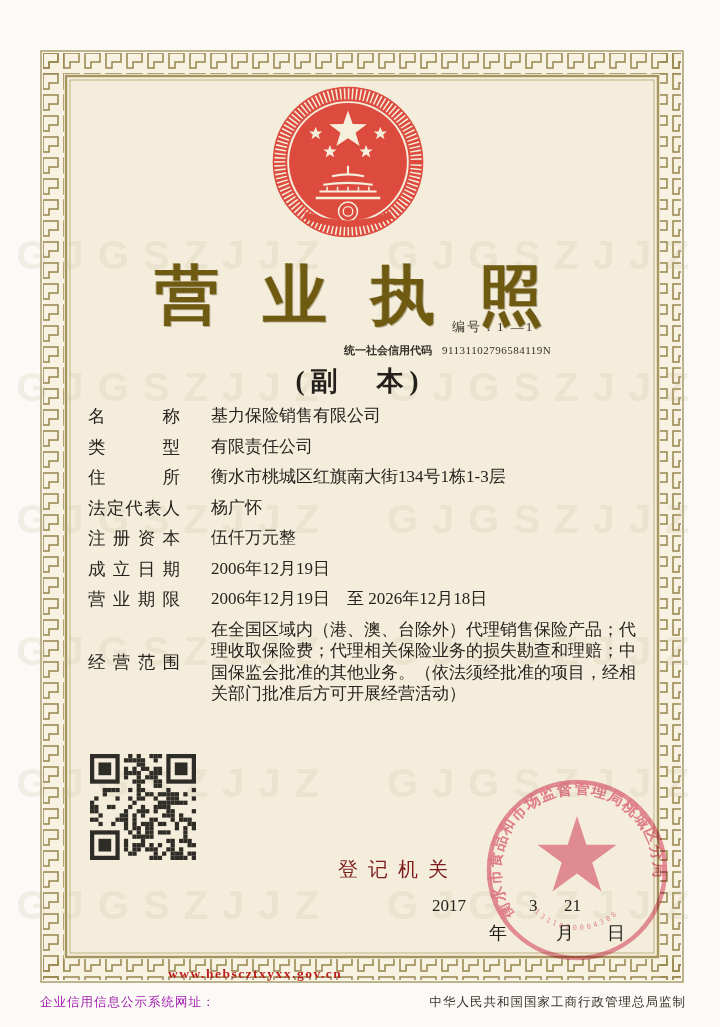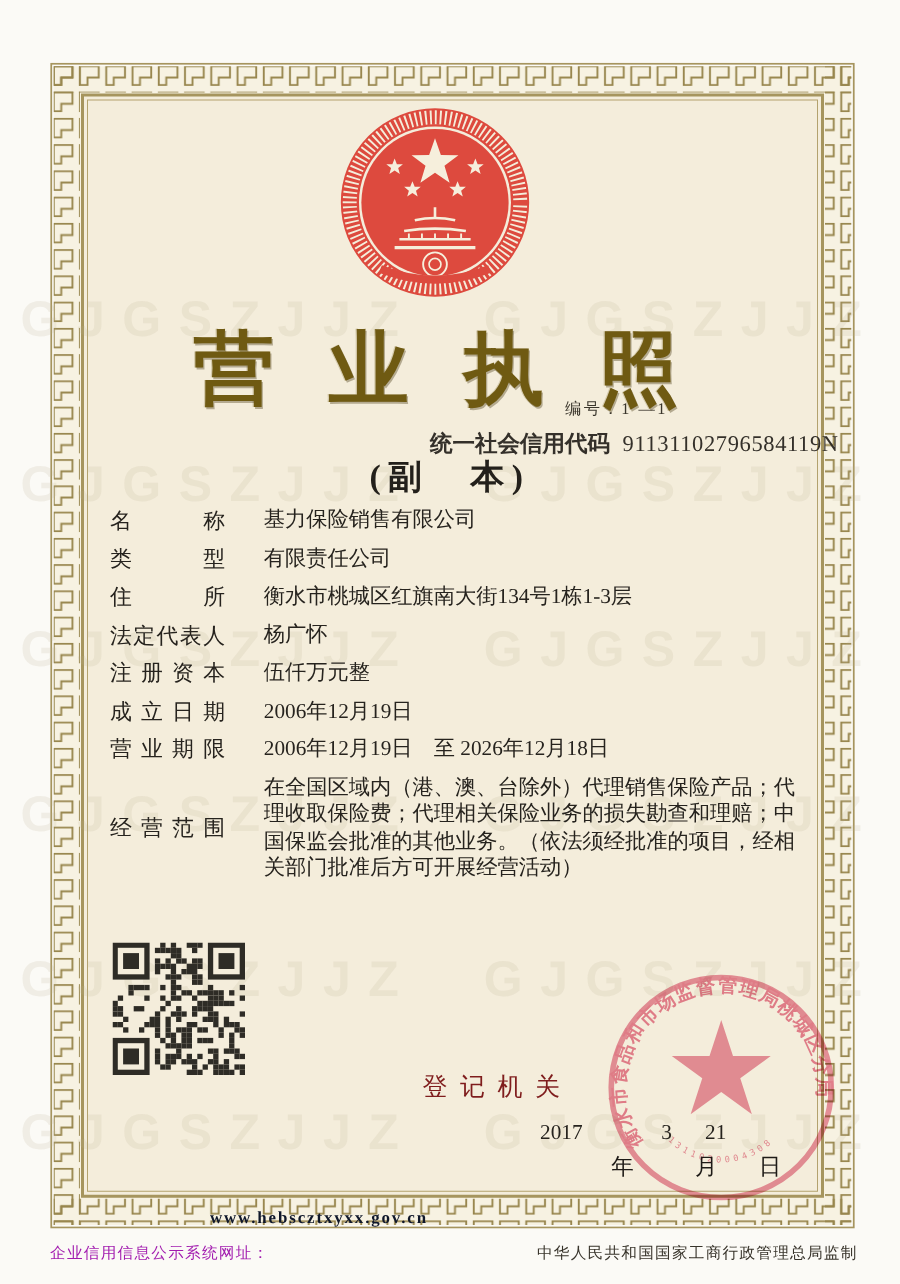--- a/index.html
+++ b/index.html
@@ -31,21 +31,21 @@
     left:0;top:252px;width:720px;text-align:center;z-index:4;
     font-size:64px;font-weight:bold;letter-spacing:44px;padding-left:22px;
     color:var(--gold);
     text-shadow:1px 1px 0 rgba(60,45,5,0.35), -1px 0 0 rgba(120,100,30,0.25);
     white-space:nowrap;
   }
   #serial{
     left:452px;top:318px;z-index:3;font-size:13px;color:#3a362c;letter-spacing:2px;
   }
   #credit-line{
-    left:344px;top:343px;z-index:5;font-size:18px;font-weight:bold;color:#34302a;
+    left:344px;top:343px;z-index:5;font-size:11px;font-weight:bold;color:#34302a;
     white-space:nowrap;
   }
   #credit-line .code{font-weight:normal;margin-left:10px;letter-spacing:0.5px;}
   #copy-label{
     left:0;top:363px;width:720px;text-align:center;z-index:4;
     font-size:27px;font-weight:bold;letter-spacing:6px;color:#23201b;
   }
   
   #fields{left:88px;top:405px;width:552px;z-index:4;}
   .frow{display:flex;align-items:center;margin-bottom:8.5px;}
@@ -66,21 +66,21 @@
   #dt-day{left:564px;top:896px;}
   .du{z-index:4;font-size:18px;color:#1e1b17;font-weight:500;}
   #du-year{left:489px;top:921px;}
   #du-month{left:556px;top:921px;}
   #du-day{left:607px;top:921px;}
   
   #seal{left:477px;top:770px;z-index:6;mix-blend-mode:multiply;opacity:0.85;}
   
   #url{
     left:168px;top:966px;z-index:6;font-size:13.5px;letter-spacing:1.5px;
-    color:#0f172a;font-weight:bold;
+    color:#b91c1c;font-weight:bold;
   }
   #foot-left{left:40px;top:994px;z-index:4;font-size:12.5px;color:#a21caf;letter-spacing:1px;}
   #foot-right{right:34px;top:994px;z-index:4;font-size:12.5px;color:#38342b;letter-spacing:1px;}
 </style>
 </head>
 <body>
 
 <svg id="frame" class="abs" width="644" height="933">
   <defs>
     <pattern id="meander" width="21" height="21" patternUnits="userSpaceOnUse">

